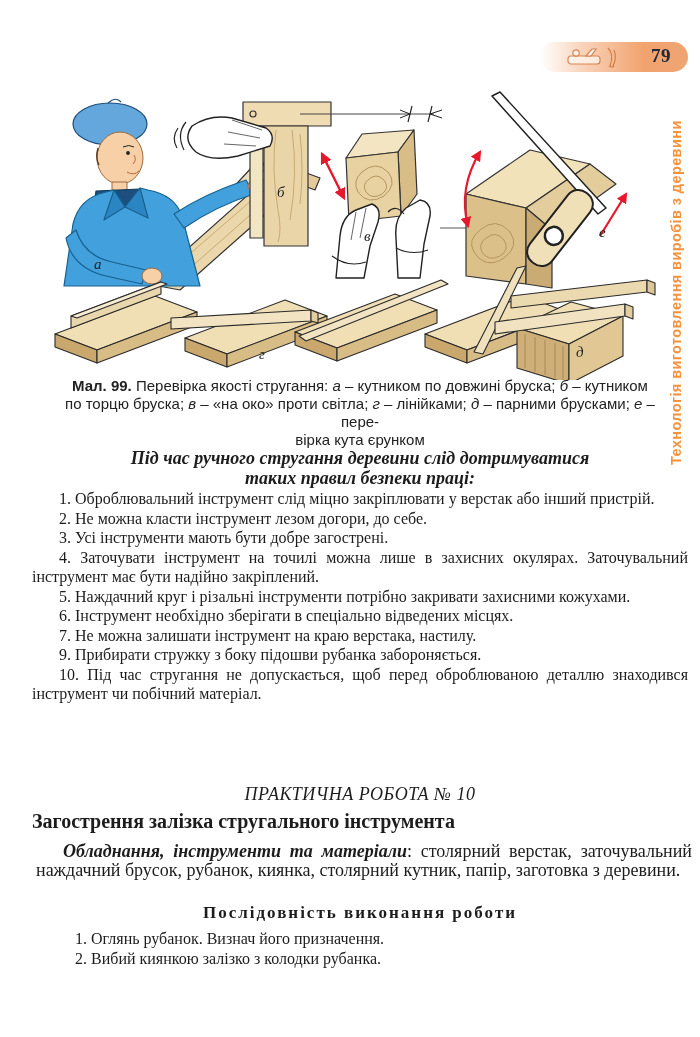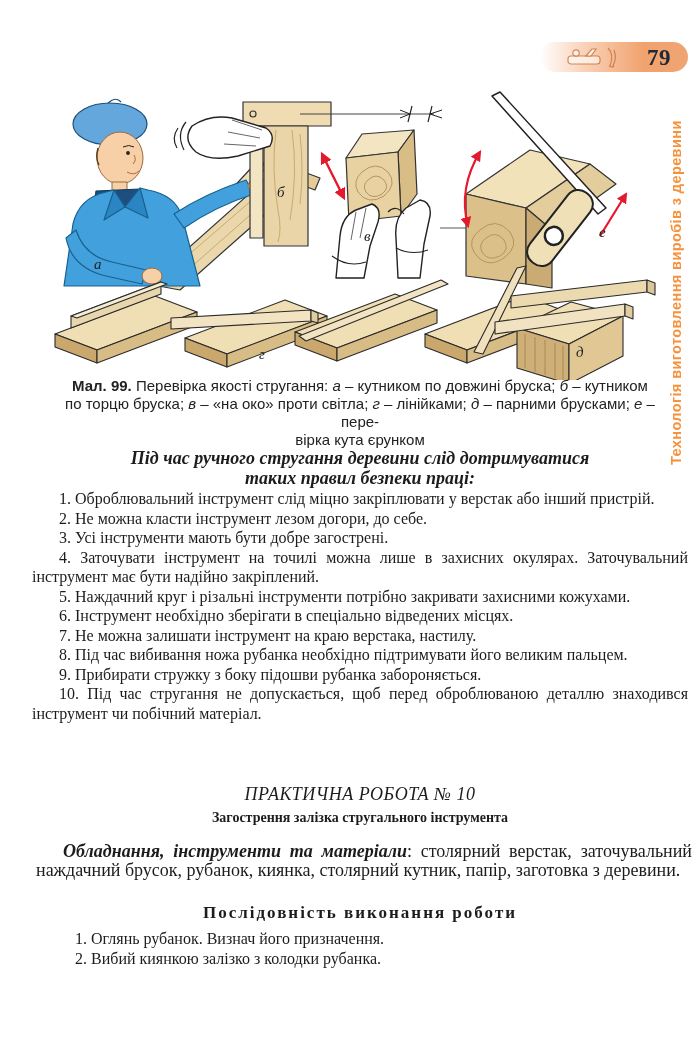--- a/index.html
+++ b/index.html
@@ -7,21 +7,21 @@
     position:relative;width:700px;height:1037px;background:#ffffff;
     font-family:"Liberation Serif",serif;color:#1c1c1c;overflow:hidden;
   }
   
   .badge{
     position:absolute;top:42px;right:12px;width:148px;height:30px;
     border-radius:16px;
     background:linear-gradient(to right, rgba(242,160,107,0) 0%, rgba(242,160,107,0.45) 28%, #f1a36e 70%, #efa473 100%);
   }
   .badge .num{
-    position:absolute;right:17px;top:3px;font-size:23px;font-weight:600;color:#232a35;
+    position:absolute;right:17px;top:3px;font-size:19px;font-weight:600;color:#232a35;
     font-family:"Liberation Serif",serif;letter-spacing:.5px;
   }
   .badge svg{position:absolute;left:26px;top:4px;}
   
   .side-title{
     position:absolute;top:85px;right:16px;height:380px;
     writing-mode:vertical-rl;transform:rotate(180deg);
     font-family:"Liberation Sans",sans-serif;font-weight:700;font-size:14.5px;
     letter-spacing:.4px;color:#f6913c;white-space:nowrap;
   }
@@ -45,22 +45,22 @@
   }
   .rules{position:absolute;left:32px;top:489px;width:656px;}
   .rules p,.step{
     margin:0;font-size:16px;line-height:19.5px;text-align:justify;text-indent:27px;
   }
   .pw-title{
     position:absolute;left:32px;top:784px;width:656px;text-align:center;
     font-style:italic;font-size:18px;letter-spacing:.5px;
   }
   .pw-sub{
-    position:absolute;left:32px;top:810px;width:656px;text-align:center;
-    font-weight:700;font-size:14px;
+    position:absolute;left:32px;top:810px;width:656px;
+    font-weight:700;font-size:20px;
   }
   .equipment{
     position:absolute;left:32px;top:838px;width:656px;margin:4px;
     font-size:18px;line-height:19px;text-align:justify;text-indent:27px;
   }
   .seq-head{
     position:absolute;left:32px;top:903px;width:656px;text-align:center;
     font-weight:700;font-size:17px;letter-spacing:2px;
   }
   .steps{position:absolute;left:48px;top:929px;width:656px;}
@@ -219,21 +219,20 @@
   <div class="safety-head"><span>Під час ручного стругання деревини слід дотримуватися</span><br><span>таких правил безпеки праці:</span></div>
 
   <div class="rules">
     <p>1. Оброблювальний інструмент слід міцно закріплювати у верстак або інший пристрій.</p>
     <p>2. Не можна класти інструмент лезом догори, до себе.</p>
     <p>3. Усі інструменти мають бути добре загострені.</p>
     <p>4. Заточувати інструмент на точилі можна лише в захисних окулярах. Заточувальний інструмент має бути надійно закріплений.</p>
     <p>5. Наждачний круг і різальні інструменти потрібно закривати захисними кожухами.</p>
     <p>6. Інструмент необхідно зберігати в спеціально відведених місцях.</p>
     <p>7. Не можна залишати інструмент на краю верстака, настилу.</p>
-    <p>8. Під час вибивання ножа рубанка необхідно підтримувати його великим пальцем.</p>
     <p>9. Прибирати стружку з боку підошви рубанка забороняється.</p>
     <p>10. Під час стругання не допускається, щоб перед оброблюваною деталлю знаходився інструмент чи побічний матеріал.</p>
   </div>
 
   <div class="pw-title">ПРАКТИЧНА РОБОТА № 10</div>
   <div class="pw-sub">Загострення залізка стругального інструмента</div>
 
   <p class="equipment"><span class="sg-b sg-i">Обладнання, інструменти та матеріали</span><span>: столярний верстак, заточувальний наждачний брусок, рубанок, киянка, столярний кутник, папір, заготовка з деревини.</span></p>
 
   <div class="seq-head">Послідовність виконання роботи</div>

